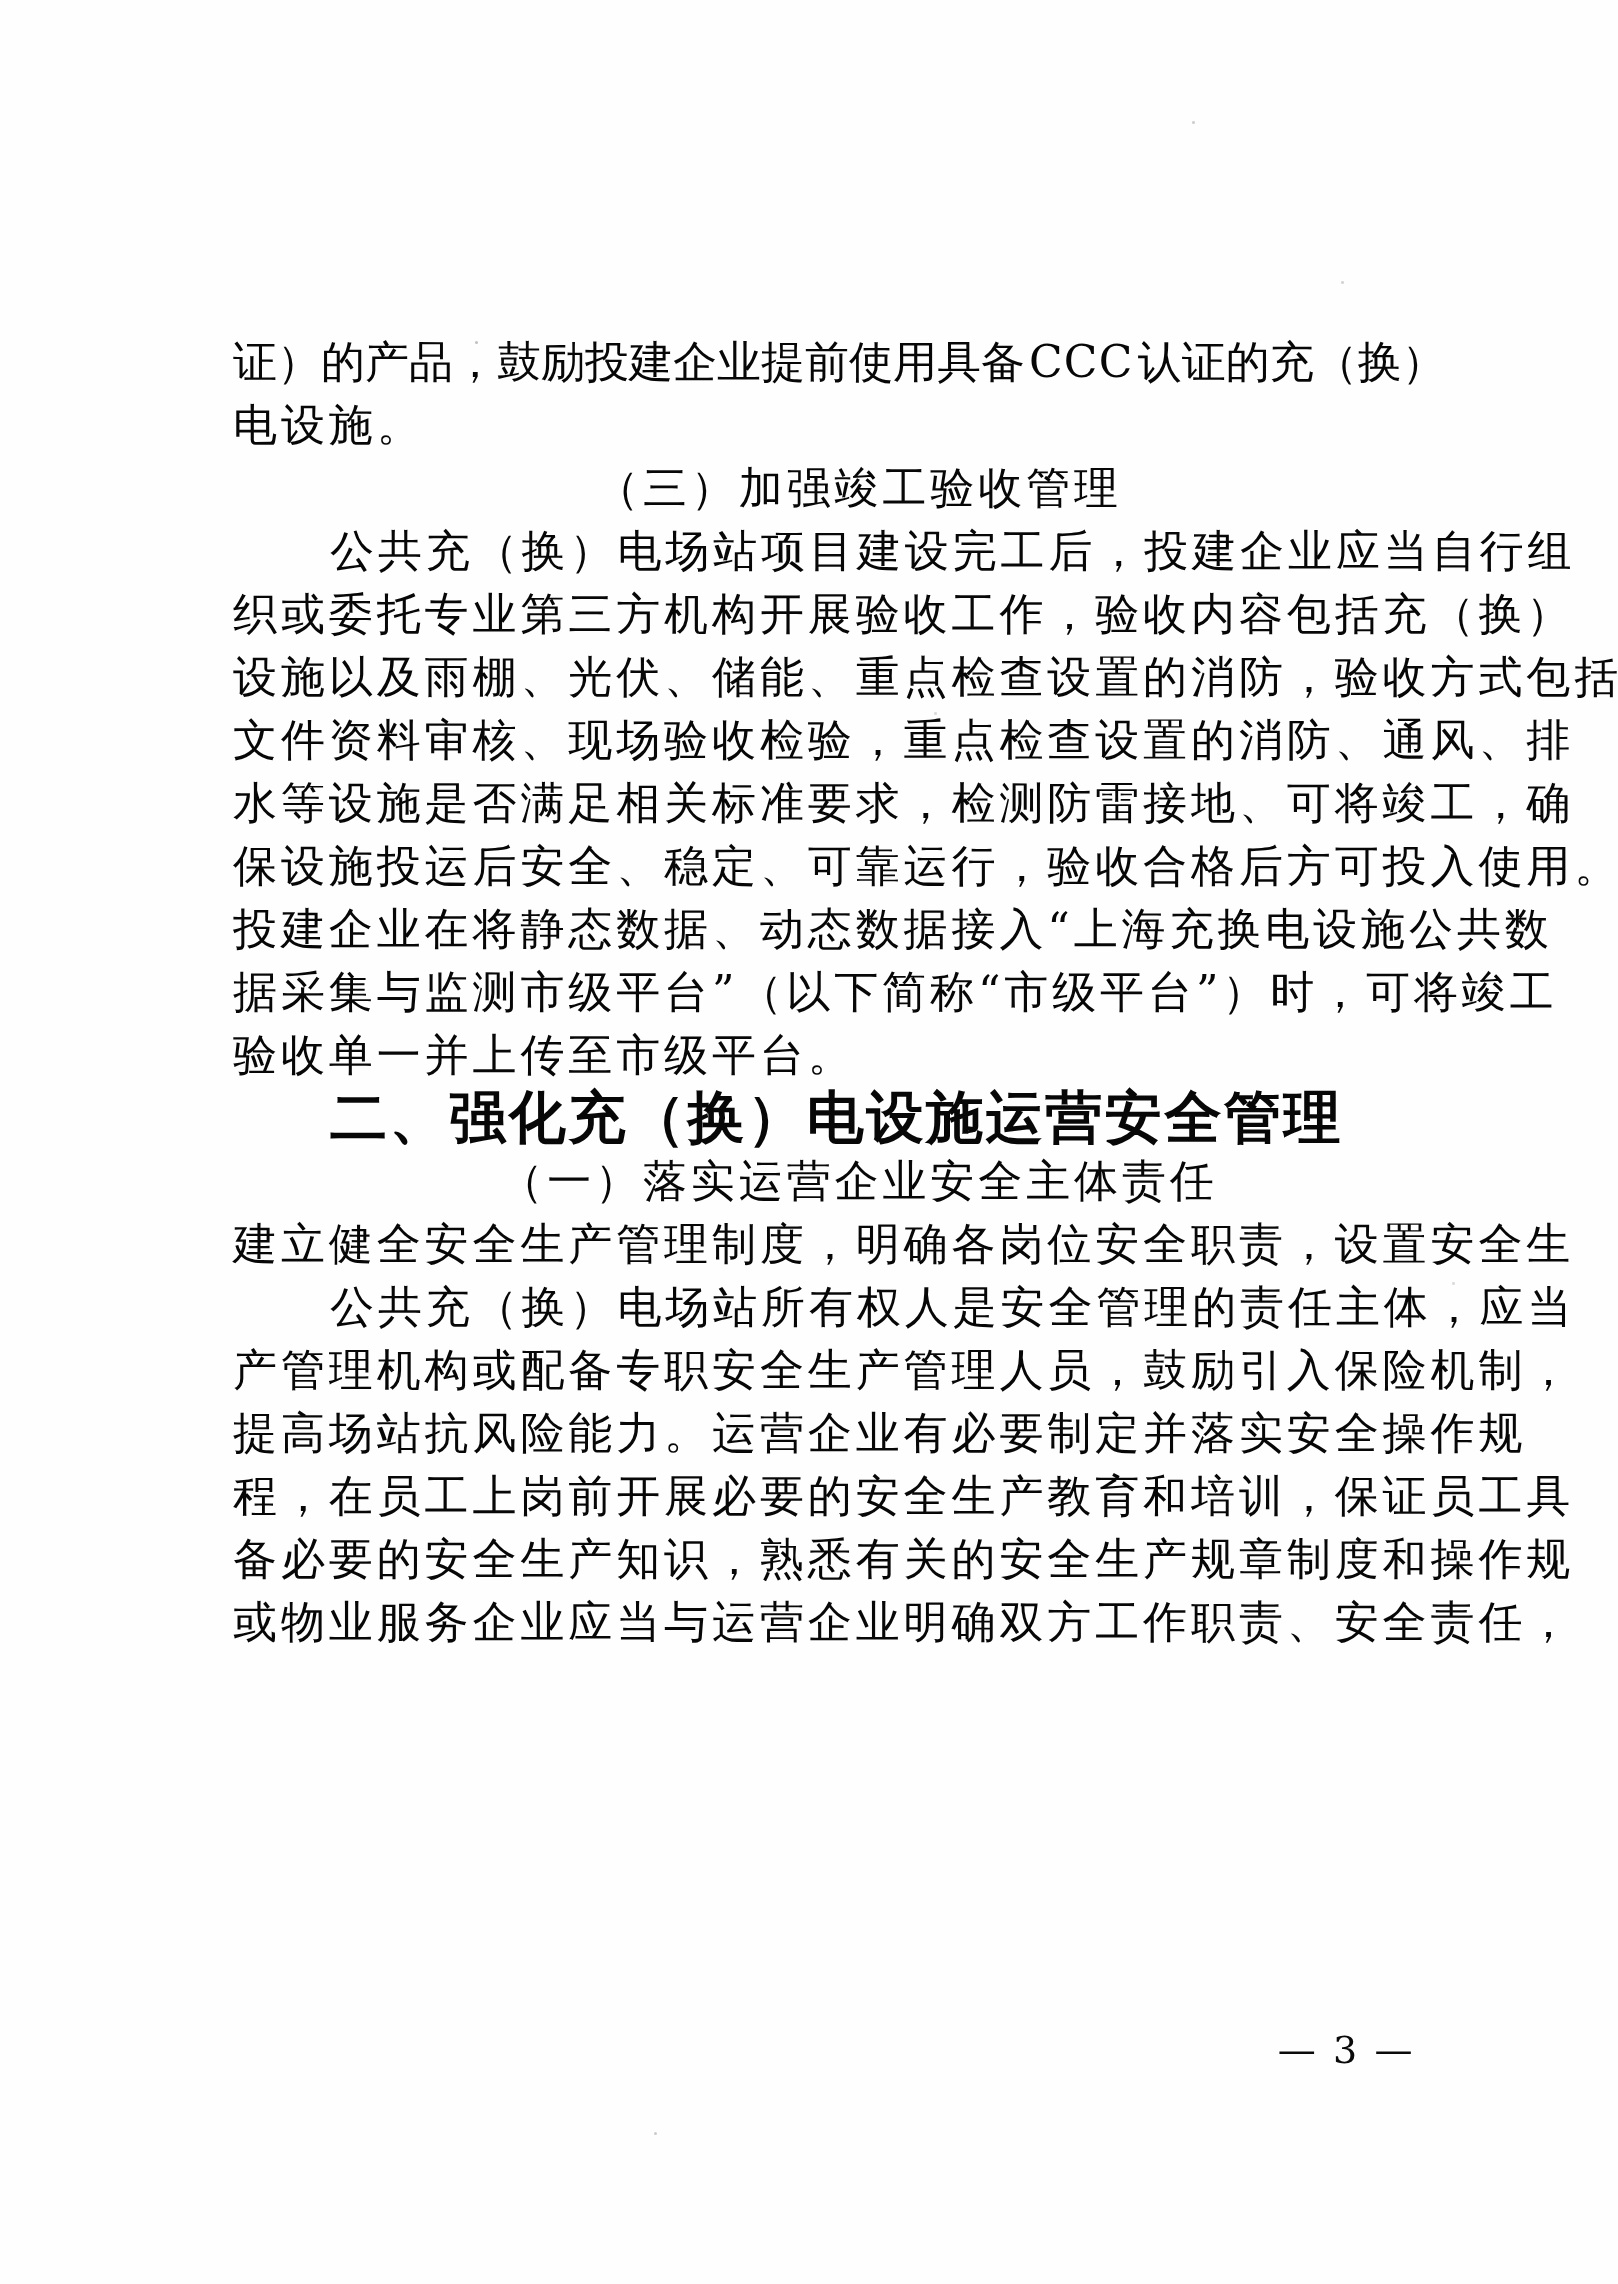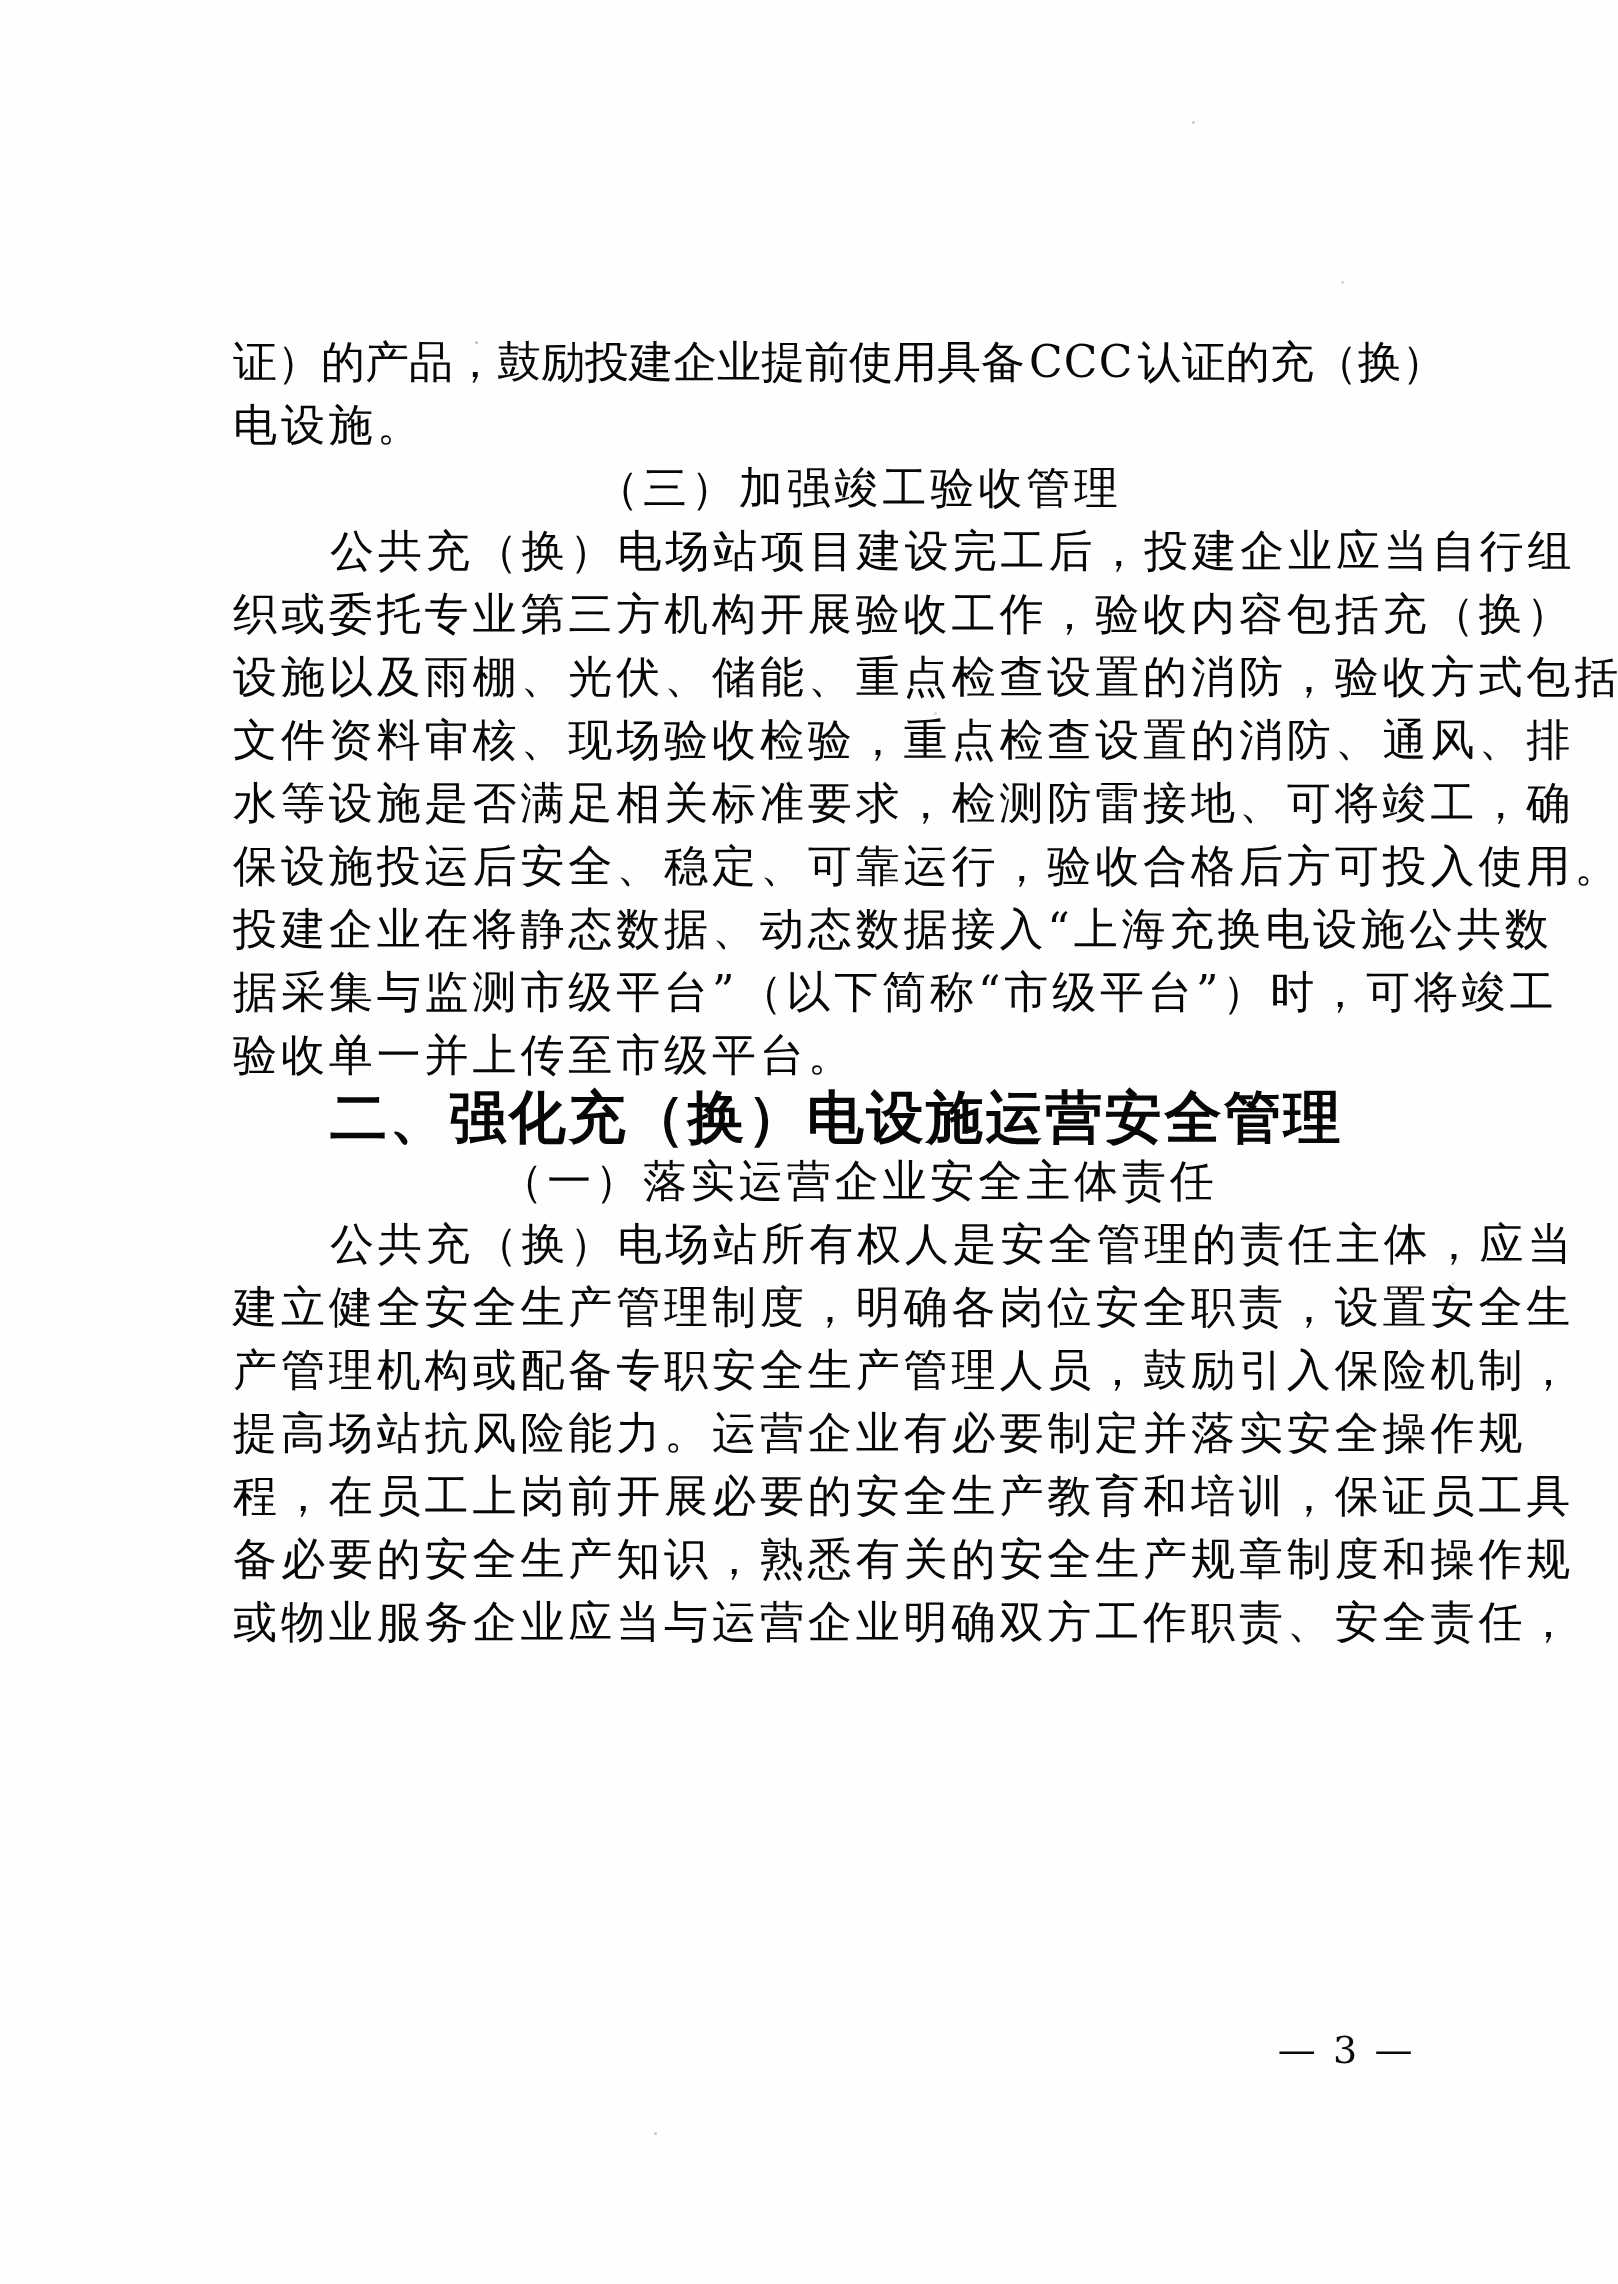--- a/index.html
+++ b/index.html
@@ -140,22 +140,22 @@
     <div class="line body">水等设施是否满足相关标准要求，检测防雷接地、可将竣工，确</div>
     <div class="line body">保设施投运后安全、稳定、可靠运行，验收合格后方可投入使用。</div>
     <div class="line body">投建企业在将静态数据、动态数据接入“上海充换电设施公共数</div>
     <div class="line body">据采集与监测市级平台”（以下简称“市级平台”）时，可将竣工</div>
     <div class="line body">验收单一并上传至市级平台。</div>
 
     <div class="line mainhead">二、强化充（换）电设施运营安全管理</div>
 
     <div class="line subhead">（一）落实运营企业安全主体责任</div>
 
+    <div class="line body">建立健全安全生产管理制度，明确各岗位安全职责，设置安全生</div>
     <div class="line body indent">公共充（换）电场站所有权人是安全管理的责任主体，应当</div>
-    <div class="line body">建立健全安全生产管理制度，明确各岗位安全职责，设置安全生</div>
     <div class="line body">产管理机构或配备专职安全生产管理人员，鼓励引入保险机制，</div>
     <div class="line body">提高场站抗风险能力。运营企业有必要制定并落实安全操作规</div>
     <div class="line body">程，在员工上岗前开展必要的安全生产教育和培训，保证员工具</div>
     <div class="line body">备必要的安全生产知识，熟悉有关的安全生产规章制度和操作规</div>
     <div class="line body">或物业服务企业应当与运营企业明确双方工作职责、安全责任，</div>
 
   </div>
 
   <div id="page-footer">— 3 —</div>
 

